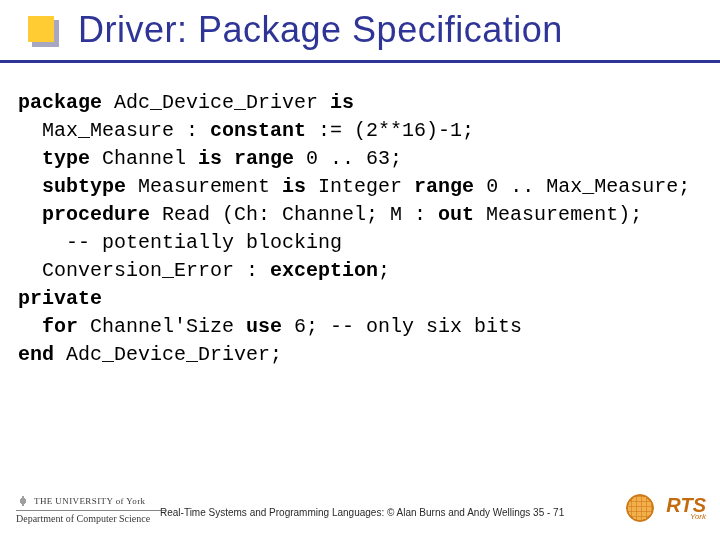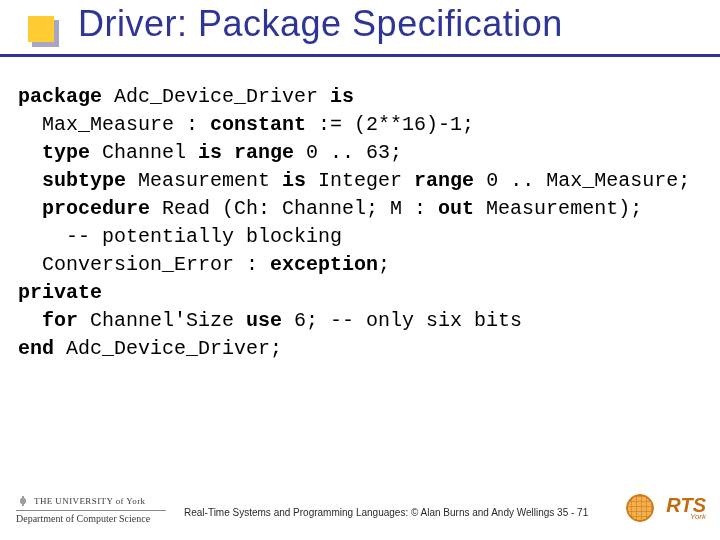--- a/index.html
+++ b/index.html
@@ -7,21 +7,21 @@
     padding: 0;
     width: 720px;
     height: 540px;
     background: #ffffff;
     font-family: Verdana, Arial, sans-serif;
     position: relative;
     overflow: hidden;
   }
   .title-area {
     position: relative;
-    padding: 6px 0 6px 78px;
+    padding: 12px 0 6px 78px;
   }
   .bullet-square {
     position: absolute;
     left: 28px;
     top: 16px;
     width: 26px;
     height: 26px;
     background: #ffcc33;
   }
   .bullet-shadow-v {
@@ -98,21 +98,21 @@
     background-repeat: no-repeat;
     opacity: 0.7;
   }
   .uoy-line2 {
     font-size: 10px;
     color: #3a3a3a;
     padding-top: 2px;
   }
   .caption {
     position: absolute;
-    left: 184px;
+    left: 160px;
     bottom: 10px;
     font-size: 10px;
     font-family: Verdana, Arial, sans-serif;
     color: #2a2a2a;
   }
   .rts-logo {
     position: absolute;
     right: 14px;
     bottom: 6px;
     display: flex;

